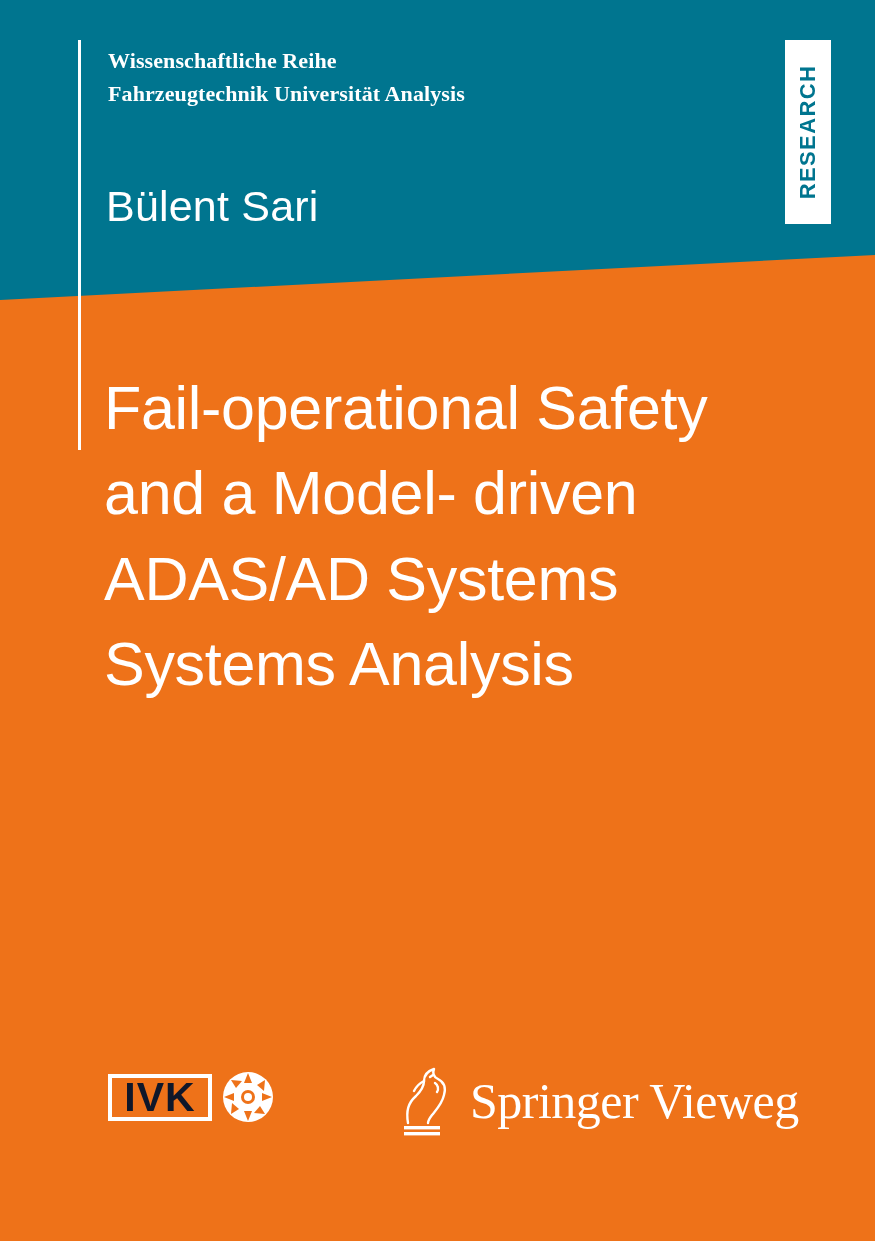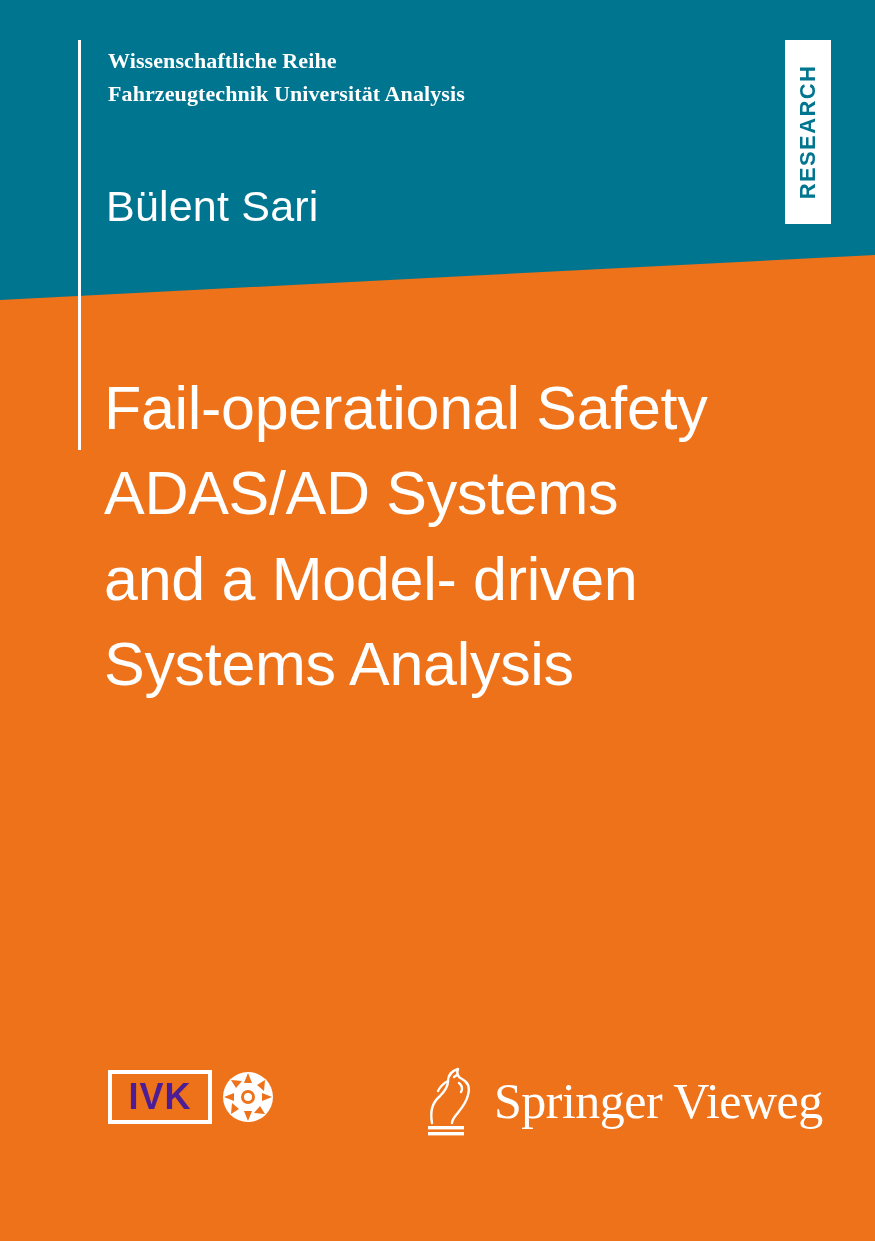--- a/index.html
+++ b/index.html
@@ -107,40 +107,40 @@
   .ivk-logo {
     position: absolute;
     left: 108px;
     top: 0;
     height: 56px;
     display: flex;
     align-items: center;
   }
   .ivk-box {
     width: 104px;
-    height: 54px;
+    height: 47px;
     border: 4px solid #ffffff;
-    color: #4c1d95;
-    font-size: 36px;
+    color: #0f172a;
+    font-size: 41px;
     font-weight: bold;
     letter-spacing: 1px;
     display: flex;
     align-items: center;
     justify-content: center;
     box-sizing: border-box;
   }
   .ivk-wheel {
     margin-left: 10px;
     width: 52px;
     height: 52px;
     position: relative;
   }
   .springer-logo {
     position: absolute;
-    left: 418px;
+    left: 394px;
     top: -6px;
     display: flex;
     align-items: center;
   }
   .springer-text {
     color: #ffffff;
     font-size: 50px;
     font-weight: 400;
     letter-spacing: -0.5px;
     margin-left: 14px;
@@ -167,22 +167,22 @@
   </div>
 
   <div class="author">Bülent Sari</div>
 
   <div class="research-badge">
     <span>RESEARCH</span>
   </div>
 
   <div class="title">
     <div>Fail-operational Safety</div>
+    <div>and a Model- driven</div>
     <div>ADAS/AD Systems</div>
-    <div>and a Model- driven</div>
     <div>Systems Analysis</div>
   </div>
 
   <div class="logos">
 
     <div class="ivk-logo">
       <div class="ivk-box">IVK</div>
       <div class="ivk-wheel">
         <svg width="52" height="52" viewBox="0 0 52 52" aria-hidden="true">
           <circle cx="26" cy="26" r="25" fill="#ffffff"></circle>

